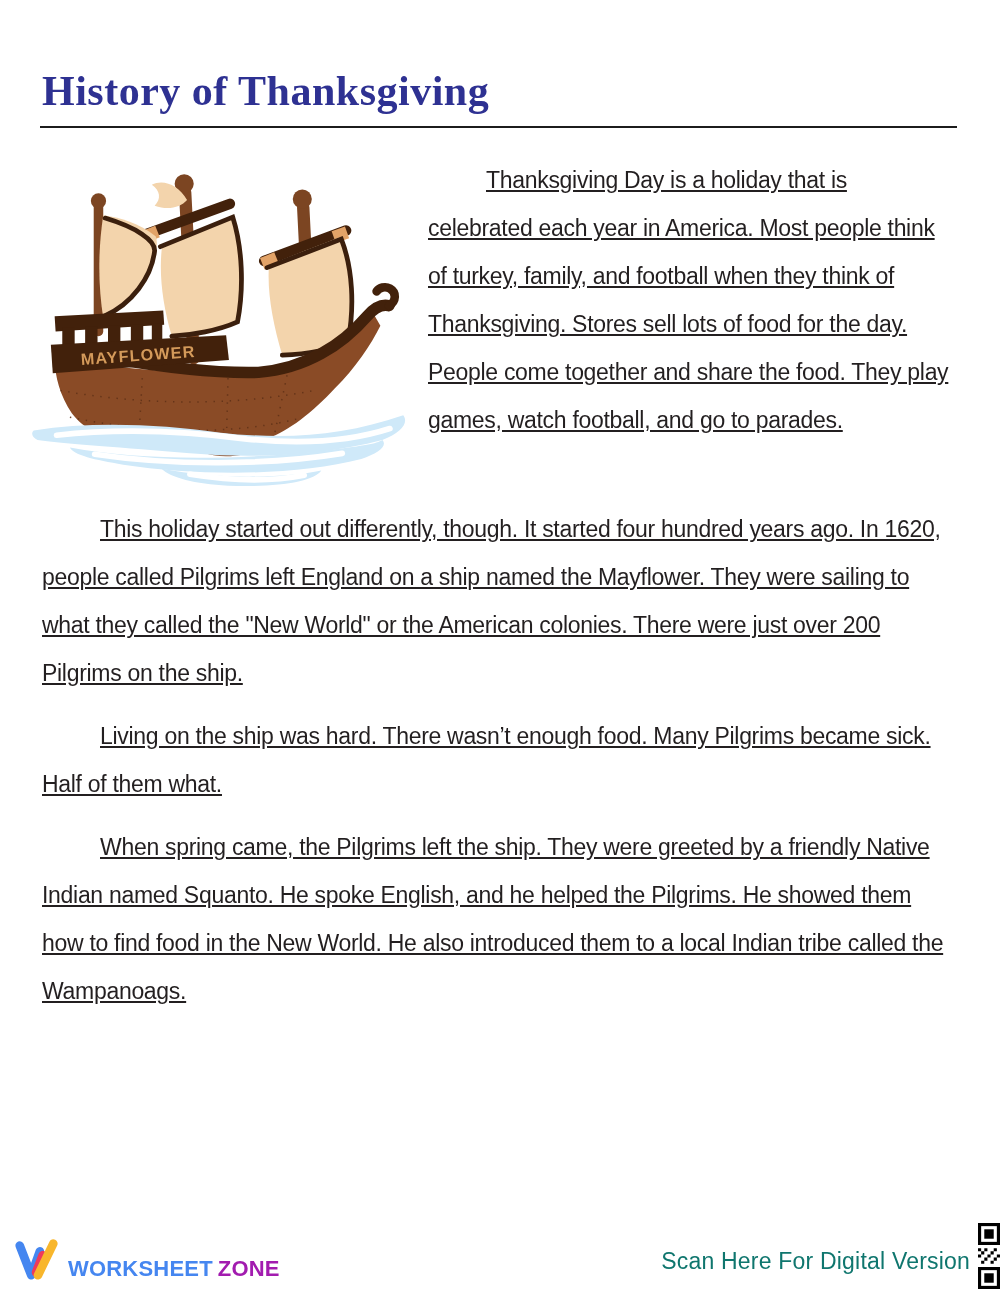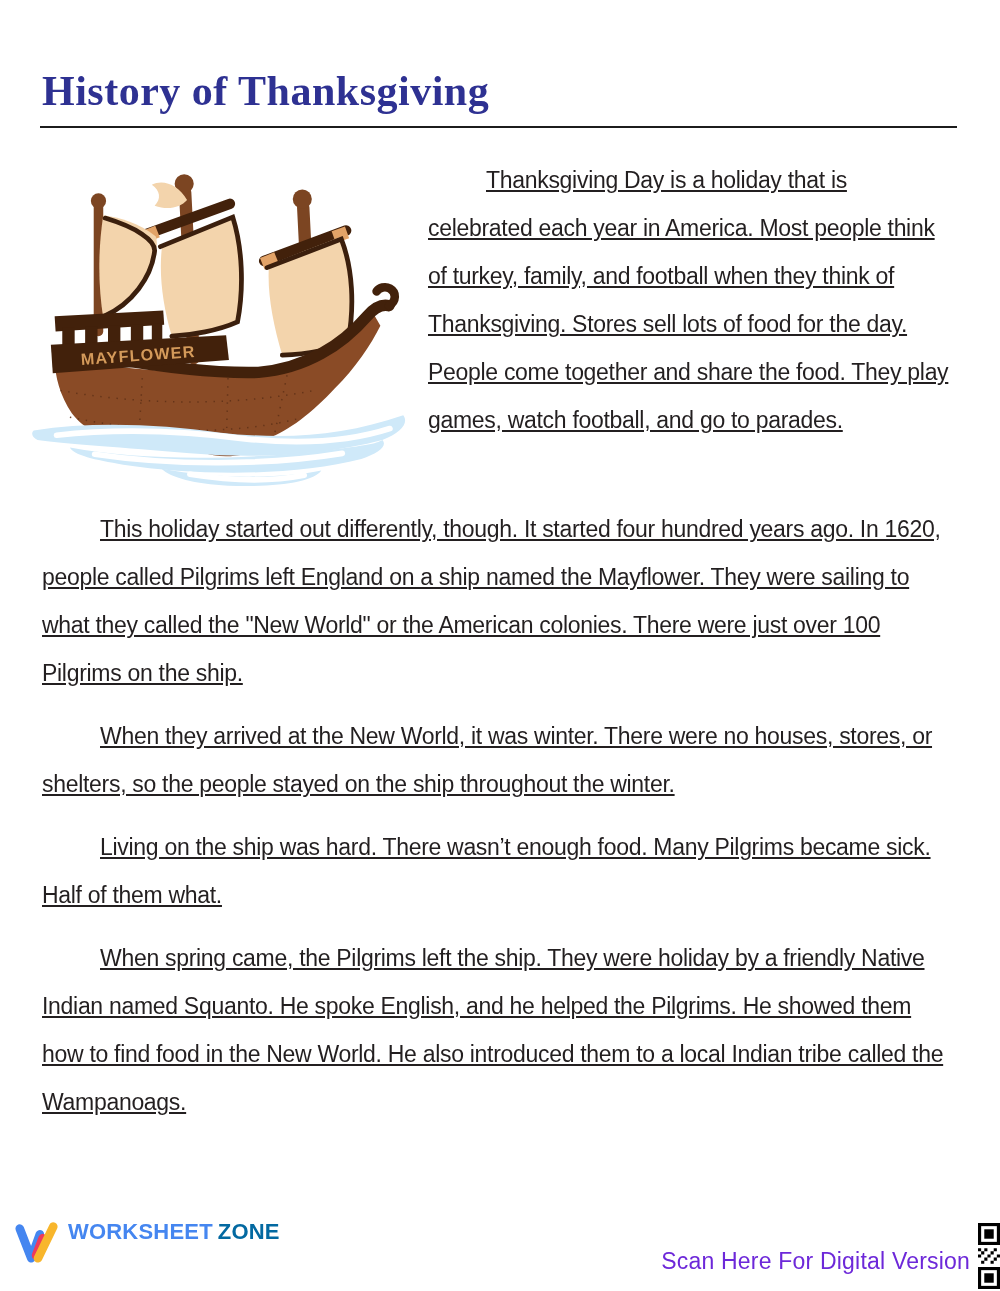--- a/index.html
+++ b/index.html
@@ -33,30 +33,30 @@
     margin:0;
     font-size:23px;line-height:48px;letter-spacing:-0.3px;
     text-indent:58px;text-align:left;text-decoration:underline;
   }
   p.spaced{margin-top:15px;}
   .mayflower-label{
     font-family:"Liberation Sans",sans-serif;
     font-weight:700;letter-spacing:1.2px;
   }
   .footer-logo{
-    position:absolute;left:14px;bottom:26px;
-    display:flex;align-items:flex-start;
+    position:absolute;left:14px;bottom:9px;
+    display:flex;align-items:flex-end;
   }
   .logo-icon{width:46px;height:46px;margin-right:8px;}
   .logo-word{font-size:22px;font-weight:700;letter-spacing:0.2px;}
   .logo-word.w1{color:#4586f0;}
-  .logo-word.w2{color:#0369a1;margin-left:5px;}
+  .logo-word.w2{color:#a21caf;margin-left:5px;}
   .scan-text{
     position:absolute;right:78px;bottom:16px;
-    font-size:23px;color:#6d28d9;letter-spacing:0.2px;
+    font-size:23px;color:#0f766e;letter-spacing:0.2px;
   }
   .qr{position:absolute;right:4px;bottom:2px;width:66px;height:66px;}
 </style>
 </head>
 <body>
 
 <div class="page">
 
   <h1 class="title">History of Thanksgiving</h1>
   <div class="rule"></div>
@@ -134,24 +134,23 @@
             <path d="M70,311 C150,323 250,323 330,310"></path>
             <path d="M170,332 C220,340 260,339 290,333"></path>
           </g>
         </svg>
       </div>
       <div class="intro-text">
         <p class="body-text">Thanksgiving Day is a holiday that is celebrated each year in America. Most people think of turkey, family, and football when they think of Thanksgiving. Stores sell lots of food for the day. People come together and share the food. They play games, watch football, and go to parades.</p>
       </div>
     </div>
 
-    <p class="body-text spaced">This holiday started out differently, though. It started four hundred years ago. In 1620, people called Pilgrims left England on a ship named the Mayflower. They were sailing to what they called the "New World" or the American colonies. There were just over 100 Pilgrims on the ship.</p>
-    <p class="body-text spaced">When they arrived at the New World, it was winter. There were no houses, stores, or shelters, so the people stayed on the ship throughout the winter.</p>
+    <p class="body-text spaced">This holiday started out differently, though. It started four hundred years ago. In 1620, people called Pilgrims left England on a ship named the Mayflower. They were sailing to what they called the "New World" or the American colonies. There were just over 200 Pilgrims on the ship.</p>
     <p class="body-text spaced">Living on the ship was hard. There wasn’t enough food. Many Pilgrims became sick. Half of them what.</p>
-    <p class="body-text spaced">When spring came, the Pilgrims left the ship. They were holiday by a friendly Native Indian named Squanto. He spoke English, and he helped the Pilgrims. He showed them how to find food in the New World. He also introduced them to a local Indian tribe called the Wampanoags.</p>
+    <p class="body-text spaced">When spring came, the Pilgrims left the ship. They were greeted by a friendly Native Indian named Squanto. He spoke English, and he helped the Pilgrims. He showed them how to find food in the New World. He also introduced them to a local Indian tribe called the Wampanoags.</p>
 
   </div>
 
   <div class="footer-logo">
     <svg class="logo-icon" viewBox="0 0 48 48" xmlns="http://www.w3.org/2000/svg">
       <path d="M6,10 L18,41 L27,16" fill="none" stroke="#4586f0" stroke-width="9" stroke-linecap="round" stroke-linejoin="round"></path>
       <path d="M30,20 L23,38" fill="none" stroke="#ee3a5c" stroke-width="9" stroke-linecap="round"></path>
       <path d="M25,41 L41,8" fill="none" stroke="#f8b62c" stroke-width="9" stroke-linecap="round"></path>
     </svg>
     <span class="logo-word w1">WORKSHEET</span>

